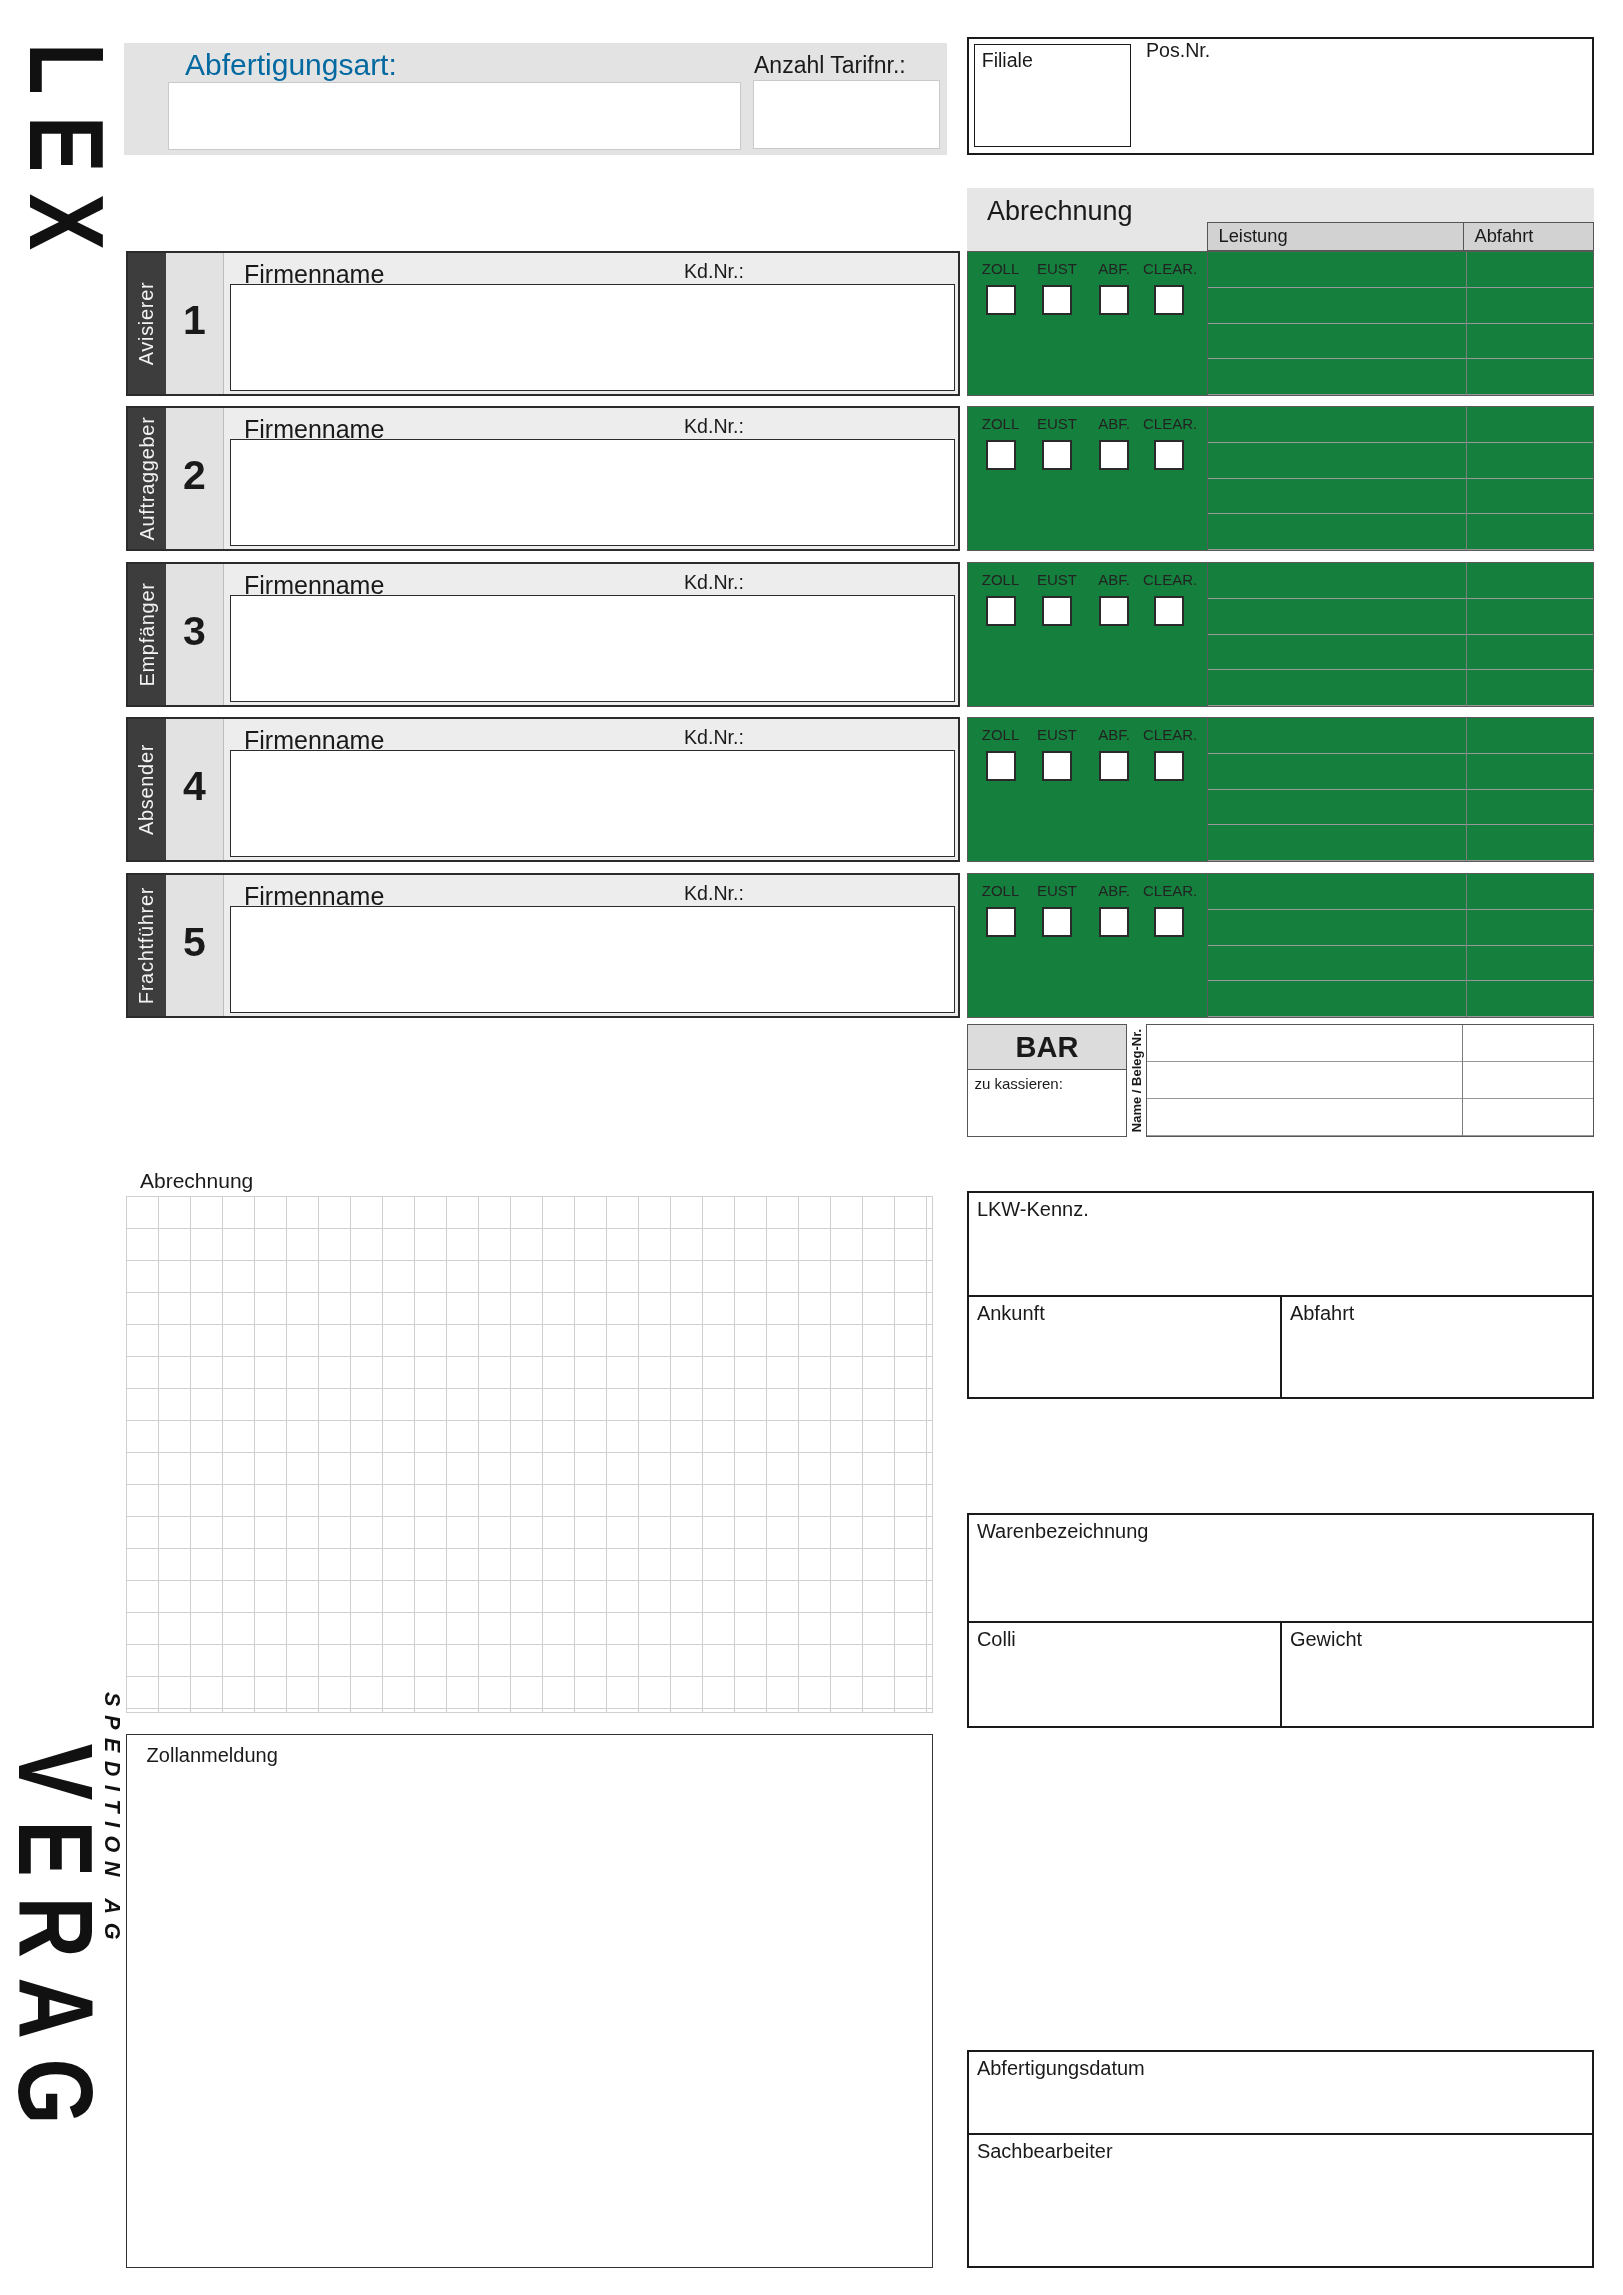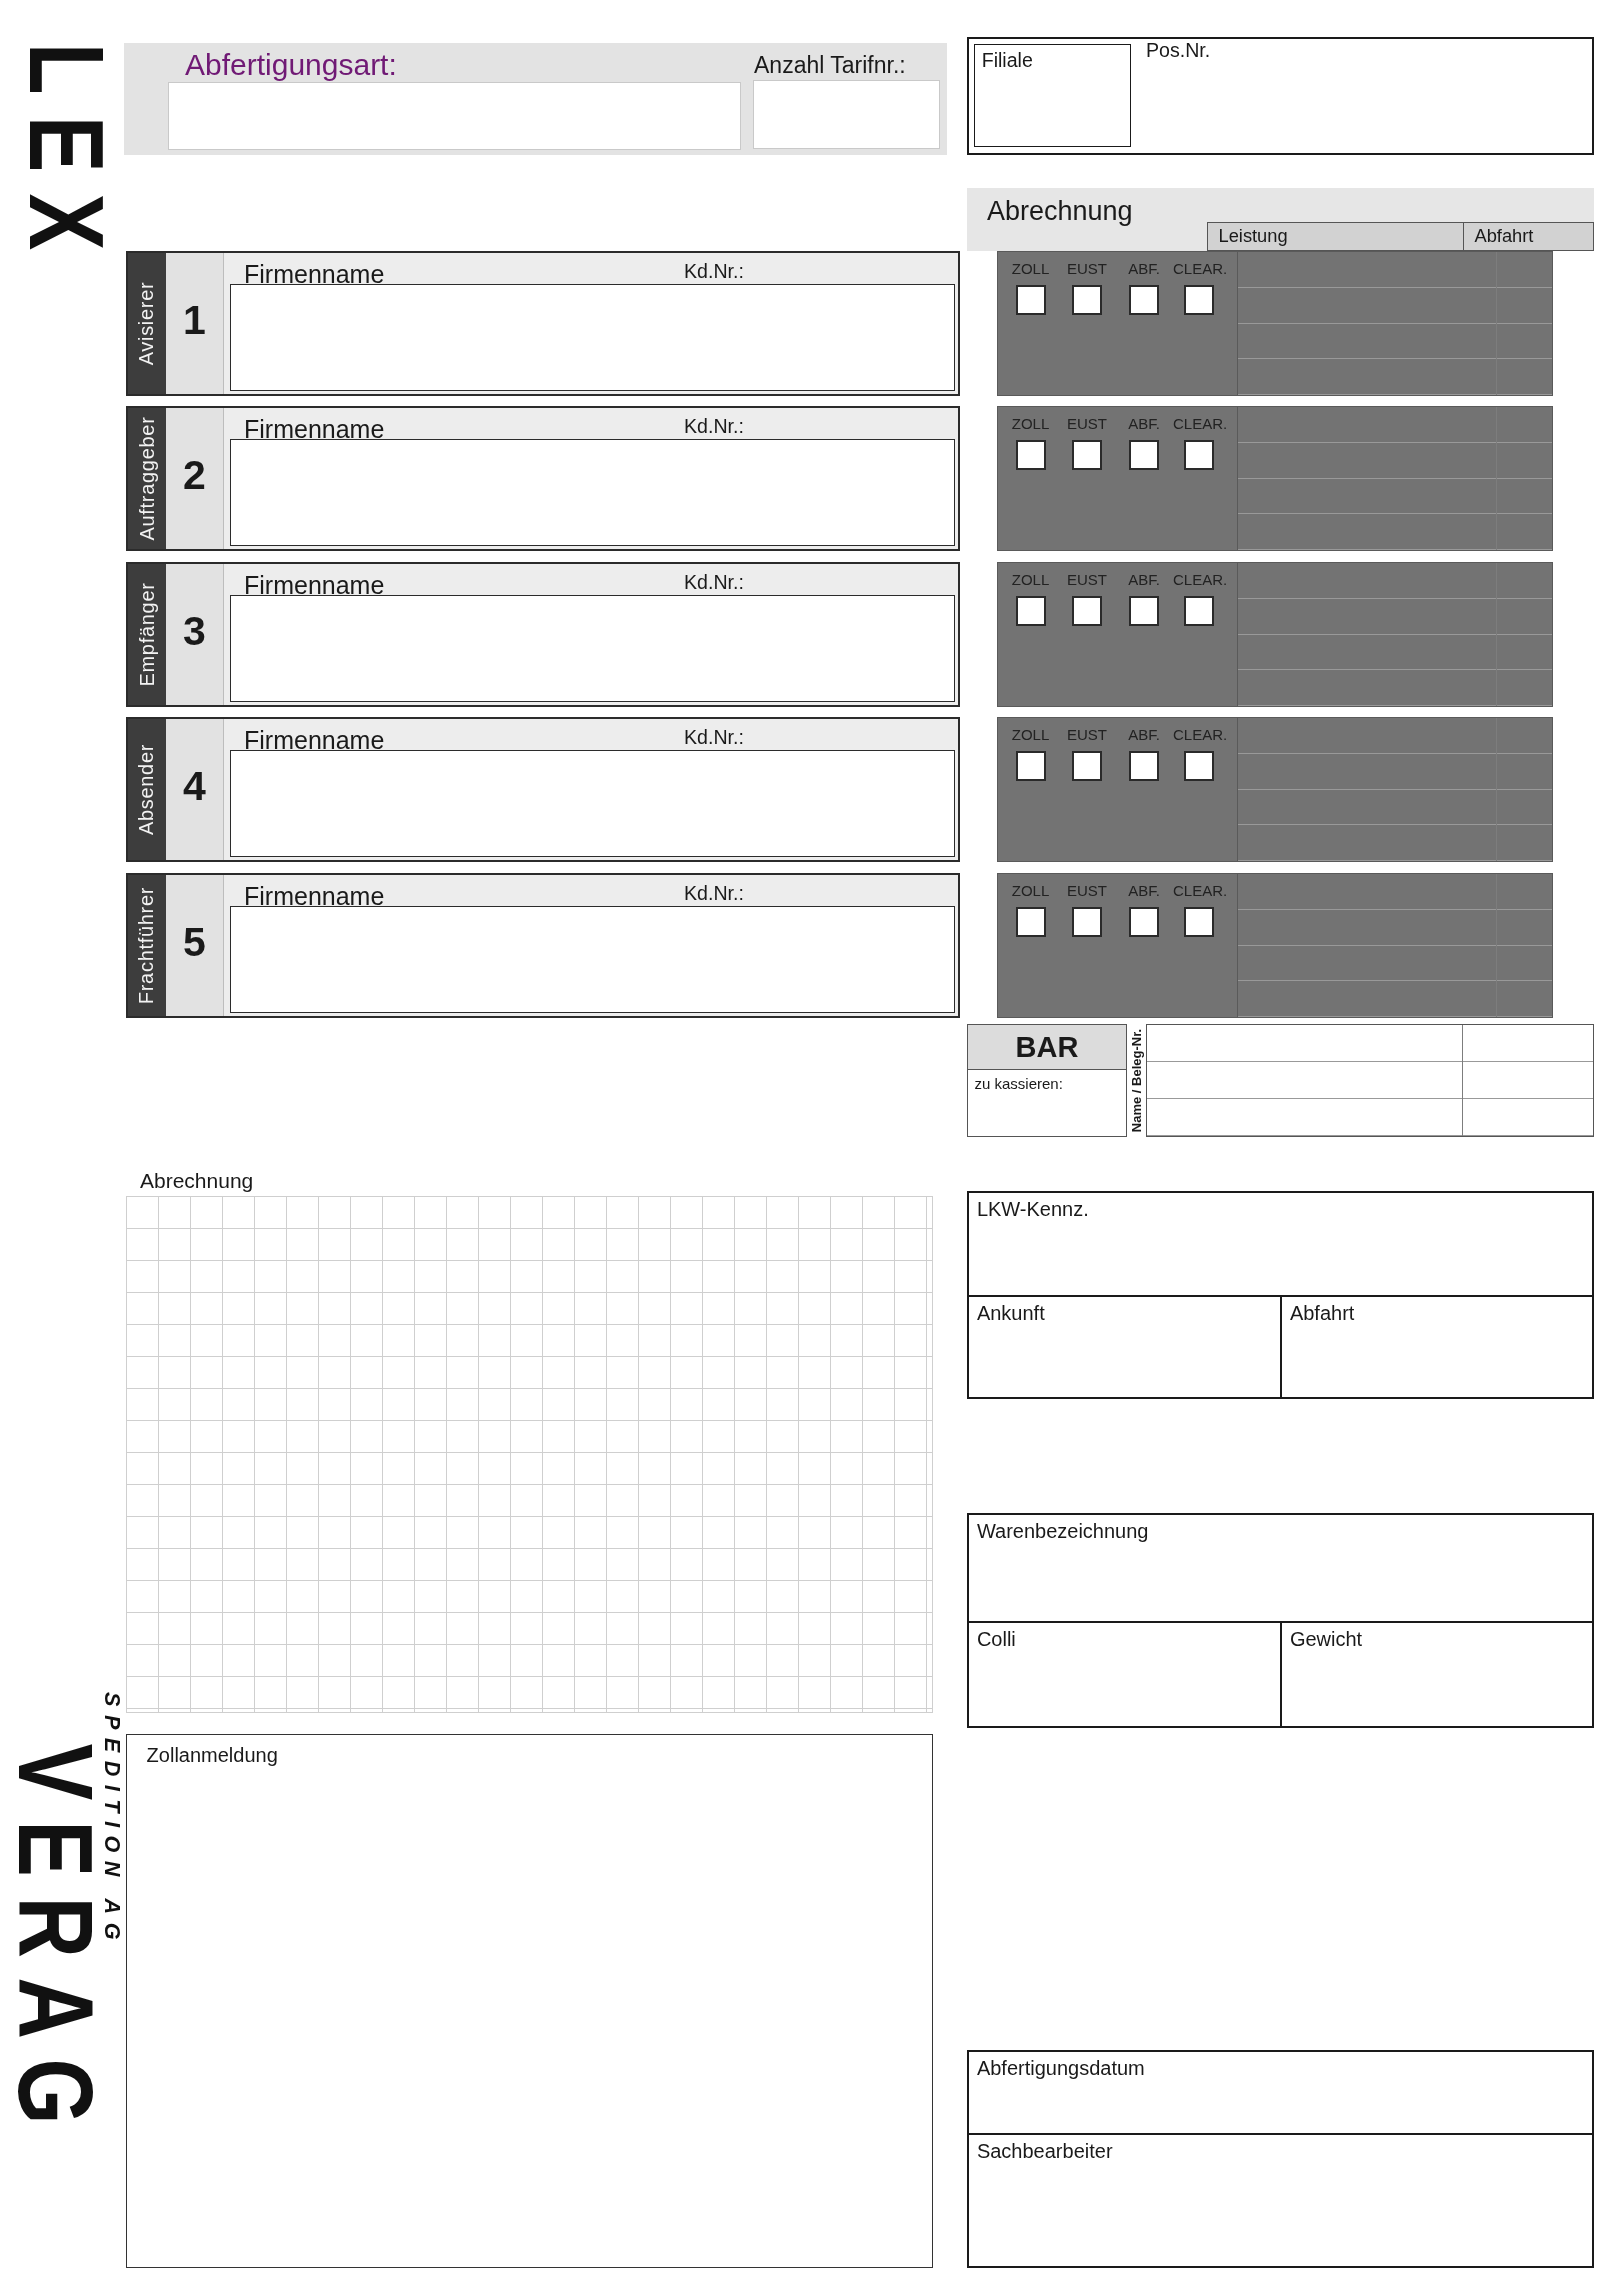--- a/index.html
+++ b/index.html
@@ -14,21 +14,21 @@
   
   .vflex { position:absolute; display:flex; align-items:center; justify-content:center; }
   .vflex > span { white-space:nowrap; display:block; }
   .lex-text   { font-size:85px; font-weight:bold; letter-spacing:21px; transform:rotate(90deg) scaleY(1.25); color:#111; }
   .verag-text { font-size:85px; font-weight:bold; letter-spacing:19.6px; transform:rotate(90deg) scaleY(1.25); color:#111; }
   .sped-text  { font-size:21.6px; font-weight:bold; font-style:italic; letter-spacing:8.5px; transform:rotate(90deg); color:#111; }
   .nb-text    { font-size:13px; font-weight:bold; transform:rotate(-90deg); }
 
   
   .head-band { position:absolute; left:124px; top:43px; width:823px; height:112px; background:#e3e3e3; }
-  .abfart-label { position:absolute; left:185px; top:48px; font-size:30px; color:#701a75; }
+  .abfart-label { position:absolute; left:185px; top:48px; font-size:30px; color:#0369a1; }
   .abfart-input { position:absolute; left:168px; top:82px; width:573px; height:68px; background:#fff; border:0.7px solid #c9c9c9; }
   .tarif-label { position:absolute; left:754px; top:52px; font-size:23px; }
   .tarif-input { position:absolute; left:753px; top:80px; width:187px; height:69px; background:#fff; border:0.7px solid #c9c9c9; }
 
   .filiale-outer { position:absolute; left:967px; top:37px; width:627px; height:118px; border:2px solid #1a1a1a; background:#fff; }
   .filiale-inner { position:absolute; left:5.2px; top:5.2px; width:157px; height:103px; border:1.3px solid #1a1a1a; }
   .filiale-inner .lbl { position:absolute; left:6.5px; top:3.9px; font-size:19.6px; }
   .posnr-lbl { position:absolute; left:177px; top:0; font-size:19.6px; }
   .posnr-field { position:absolute; left:165px; top:0; right:0; bottom:0; }
 
@@ -43,21 +43,21 @@
   .role-bar { position:absolute; left:0; top:0; bottom:0; width:38px; background:#3d3d3d;
               display:flex; align-items:center; justify-content:center; }
   .role-text { font-size:20px; color:#f2f2f2; transform:rotate(-90deg); white-space:nowrap; letter-spacing:0.7px; }
   .num-col { position:absolute; left:38px; top:0; bottom:0; width:58px; background:#e2e2e2; border-right:0.7px solid #bdbdbd; }
   .num { font-size:41px; font-weight:bold; text-align:center; padding-top:44px; }
   .fn-label { position:absolute; left:116px; top:6.5px; font-size:25px; }
   .kd-label { position:absolute; left:556px; top:6.5px; font-size:19.6px; }
   .company-input { position:absolute; left:102px; top:31px; width:725px; height:107px; background:#fff; border:1.3px solid #2b2b2b; }
 
   
-  .rpanel { position:absolute; left:997px; width:556px; height:145px; border:1.3px solid #5a5a5a; background:#737373; }
+  .rpanel { position:absolute; left:967px; width:627px; height:145px; border:1.3px solid #5a5a5a; background:#15803d; }
   .cbcol { position:absolute; top:7.9px; width:52px; text-align:center; }
   .cblabel { font-size:15px; color:#222; }
   .cbbox { width:30px; height:30px; border:2px solid #2a2a2a; margin:7.9px auto 0; background:#fff; }
   .rtable { position:absolute; left:239px; top:0; bottom:0; right:0; border-left:1.3px solid #5a5a5a;
             display:flex; flex-direction:column; }
   .trow { flex:1 1 auto; border-bottom:0.7px solid #999; }
   .trow:last-child { border-bottom:none; }
   .vdiv { position:absolute; left:258px; top:0; bottom:0; width:1.3px; background:#7d7d7d; }
 
   

